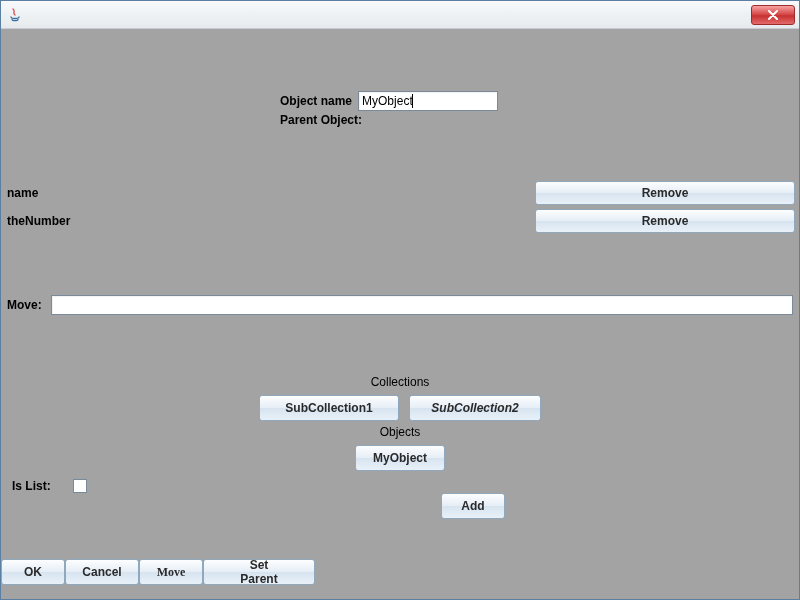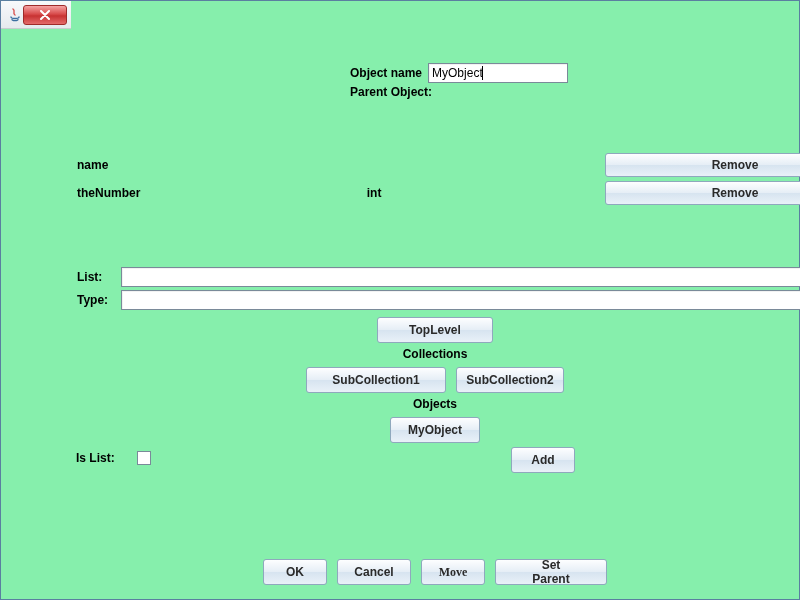--- a/index.html
+++ b/index.html
@@ -9,23 +9,23 @@
     font-size: 12px;
     background: #fff;
     width: 800px;
     height: 600px;
     overflow: hidden;
   }
   .window {
     width: 800px;
     height: 600px;
     border: 1px solid #5a7fa0;
-    background: #86efac;
-    display: flex;
-    flex-direction: row;
+    background: #a3a3a3;
+    display: flex;
+    flex-direction: column;
   }
   .titlebar {
     height: 28px;
     background: linear-gradient(#f7f9fb, #e6eaee);
     border-bottom: 1px solid #c8ccd0;
     display: flex;
     align-items: center;
     padding: 0 4px;
   }
   .java-icon {
@@ -111,37 +111,35 @@
   }
   .center-row {
     position: absolute;
     width: 100%;
     display: flex;
     justify-content: center;
     align-items: center;
     gap: 10px;
   }
   .section-label {
-    font-weight: bold;
+    font-weight: normal;
   }
   .checkbox {
     width: 14px;
     height: 14px;
     border: 1px solid #7a8a99;
     background: #fff;
     display: inline-block;
     vertical-align: middle;
   }
   .bottom-bar {
     position: absolute;
     bottom: 14px;
     width: 100%;
     display: flex;
-    justify-content: center;
-    gap: 10px;
   }
   .caret {
     position: absolute;
     width: 1px;
     height: 14px;
     background: #000;
   }
 </style>
 </head>
 <body>
@@ -181,63 +179,55 @@
 
     <div class="fields-grid" style="top:150px;">
       <div class="field-row">
         <span class="field-col-name">name</span>
         <span class="field-col-btn">
           <button class="btn btn-wide">Remove</button>
         </span>
       </div>
       <div class="field-row">
         <span class="field-col-name">theNumber</span>
-        <span class="field-col-type">int</span>
         <span class="field-col-btn">
           <button class="btn btn-wide">Remove</button>
         </span>
       </div>
     </div>
 
     <div class="wide-input-row" style="top:266px;">
-      <span class="lbl">List:</span>
+      <span class="lbl">Move:</span>
       <input class="textfield wide-input" value="" style="">
     </div>
-    <div class="wide-input-row" style="top:289px;">
-      <span class="lbl">Type:</span>
-      <input class="textfield wide-input" value="" style="">
-    </div>
-
-    <div class="center-row" style="top:316px;">
-      <button class="btn">TopLevel</button>
-    </div>
+
 
     <div class="center-row" style="top:346px;">
       <span class="section-label">Collections</span>
     </div>
 
     <div class="center-row" style="top:366px;">
       <button class="btn" style="width:140px;">SubCollection1</button>
-      <button class="btn" style="width:108px;">SubCollection2</button>
+      <button class="btn" style="width:132px;font-style:italic;">SubCollection2</button>
     </div>
 
     <div class="center-row" style="top:396px;">
       <span class="section-label">Objects</span>
     </div>
 
     <div class="center-row" style="top:416px;">
       <button class="btn" style="width:90px;">MyObject</button>
     </div>
 
-    <div class="row" style="top:450px; left:5px;gap:16px;">
+    <div class="row" style="top:450px; left:11px;gap:16px;">
       <span class="lbl" style="font-weight:bold; margin-right:6px;">Is List:</span>
       <span class="checkbox"></span>
     </div>
     <div class="row" style="top:446px; left:440px;">
-      <button class="btn" style="width:37px;">Add</button>
+      <button class="btn" style="width:37px;margin-top:18px;">Add</button>
     </div>
 
     <div class="bottom-bar">
       <button class="btn" style="width:64px;">OK</button>
       <button class="btn" style="width:74px;">Cancel</button>
       <button class="btn" style="width:59px;font-family:Liberation Serif, serif;">Move</button>
       <button class="btn" style="width:112px;">Set Parent</button>
     </div>
 
   </div>

